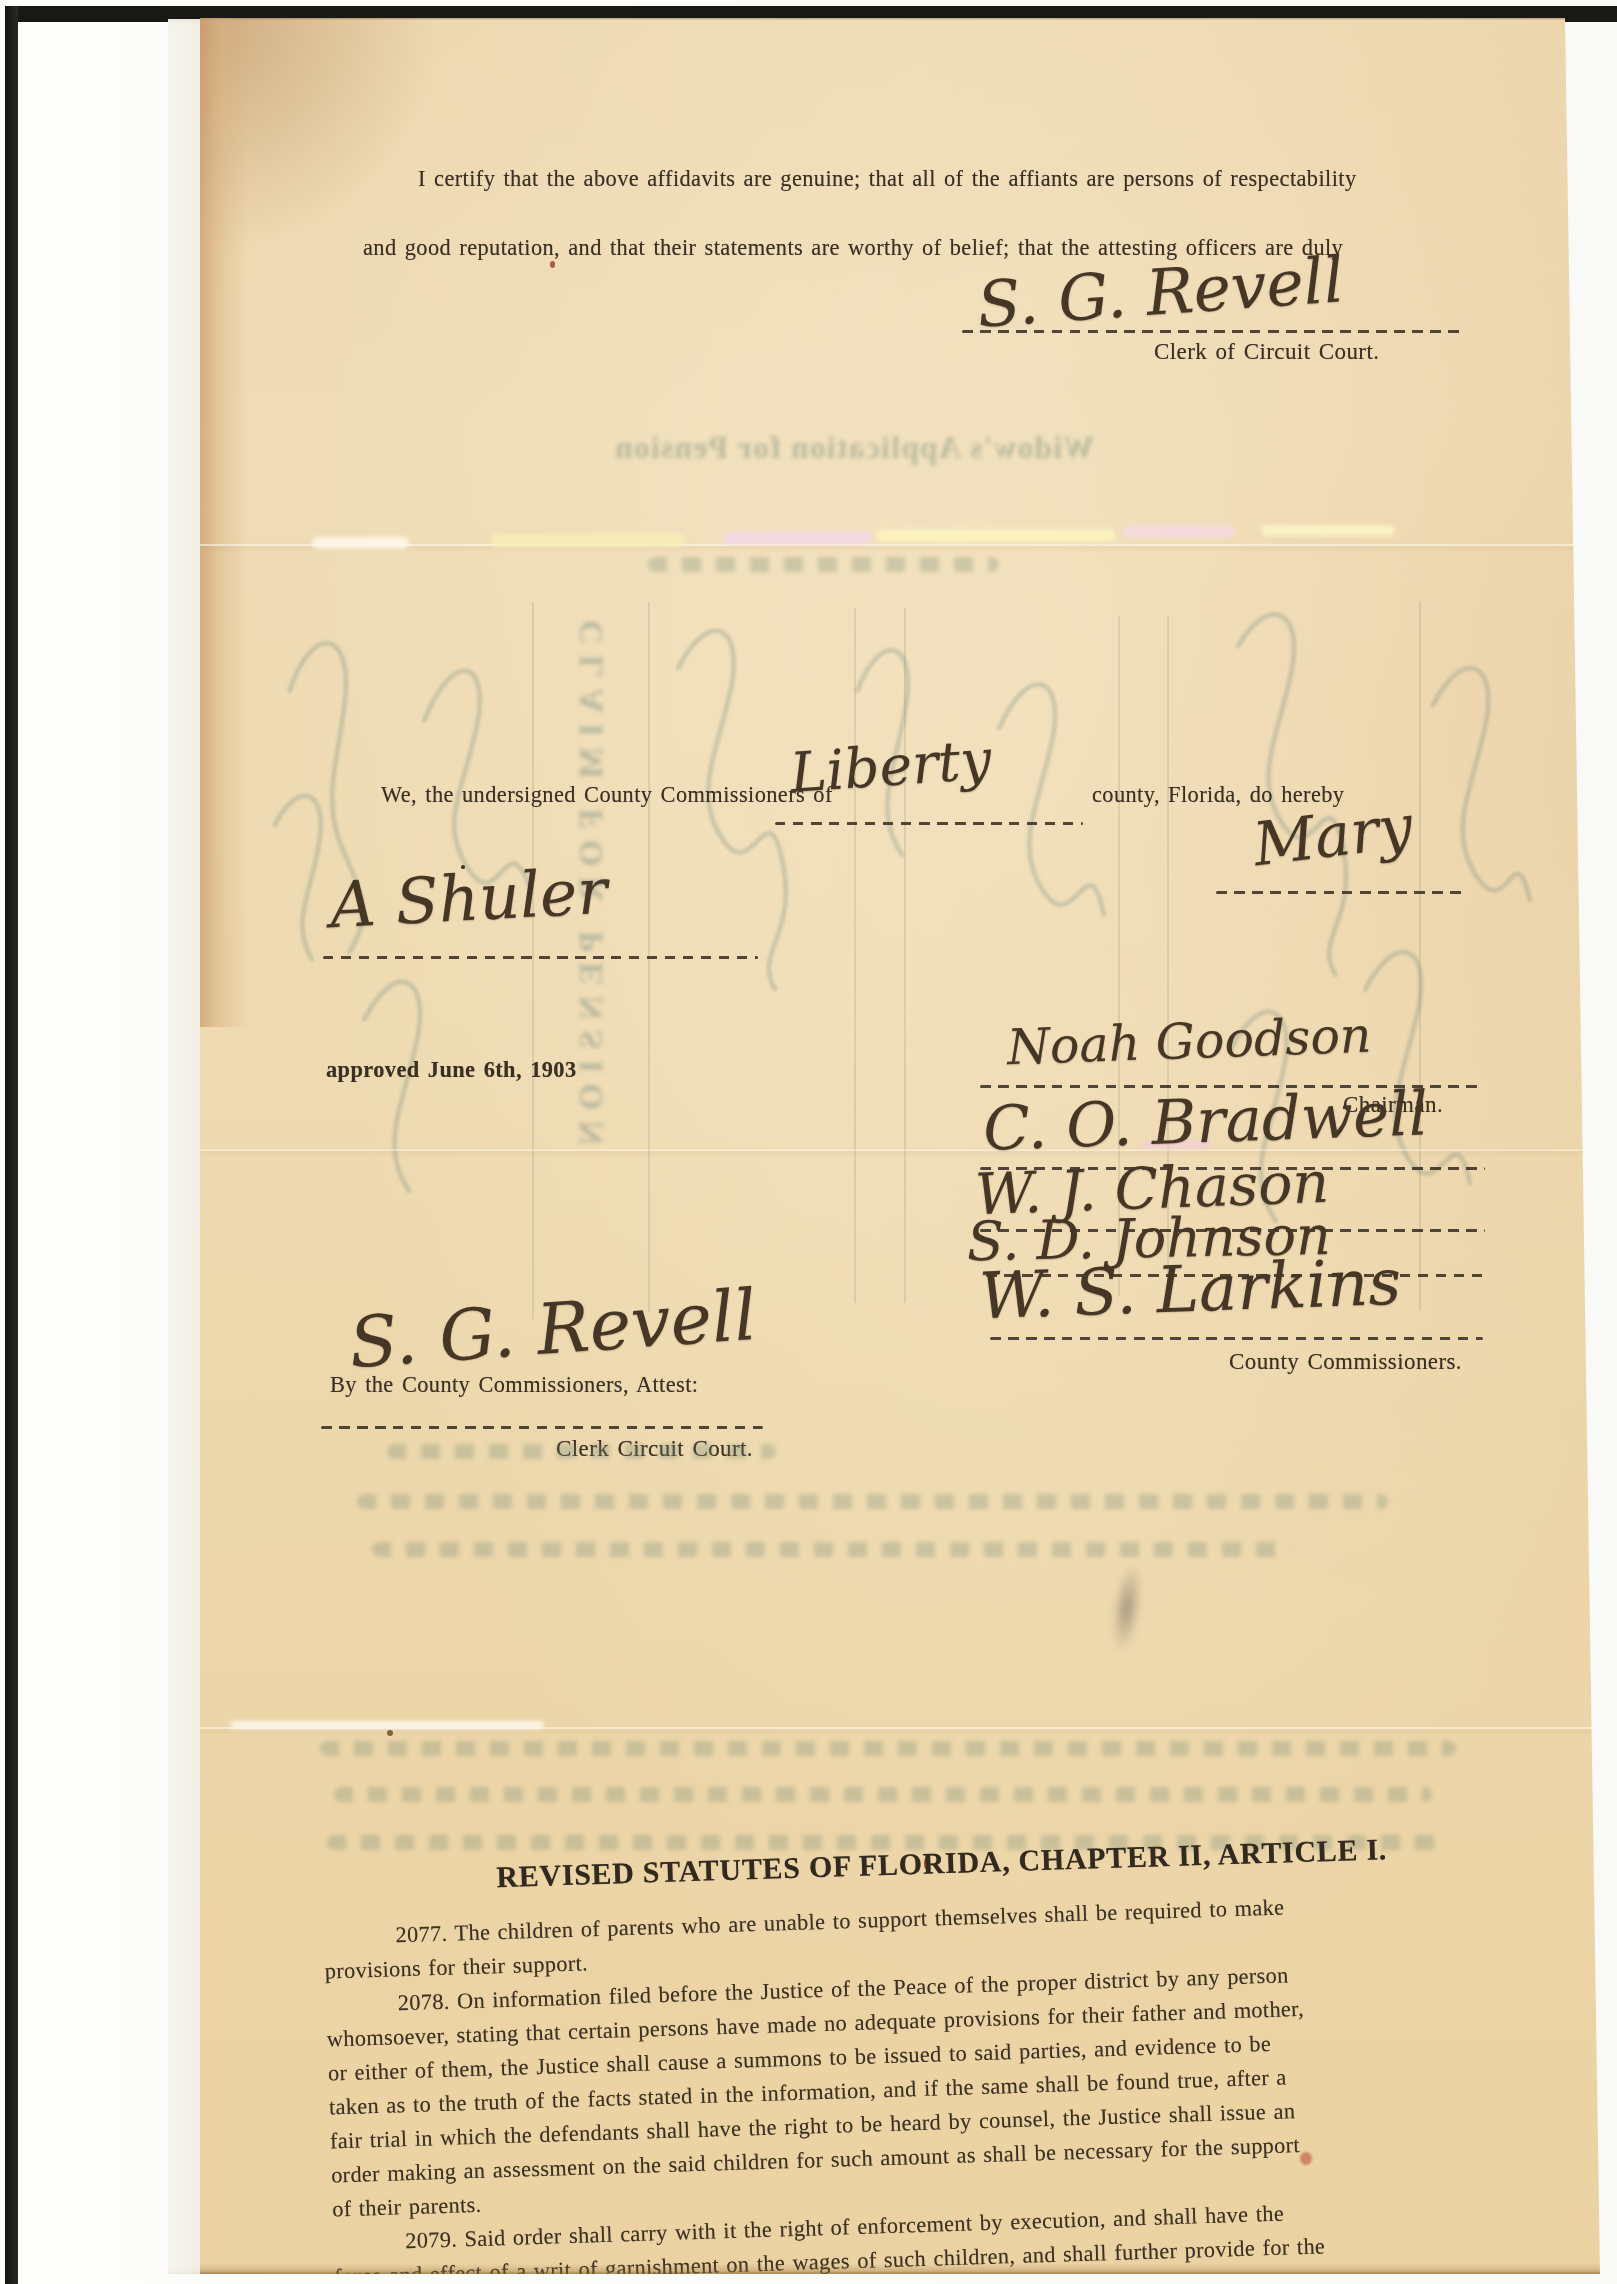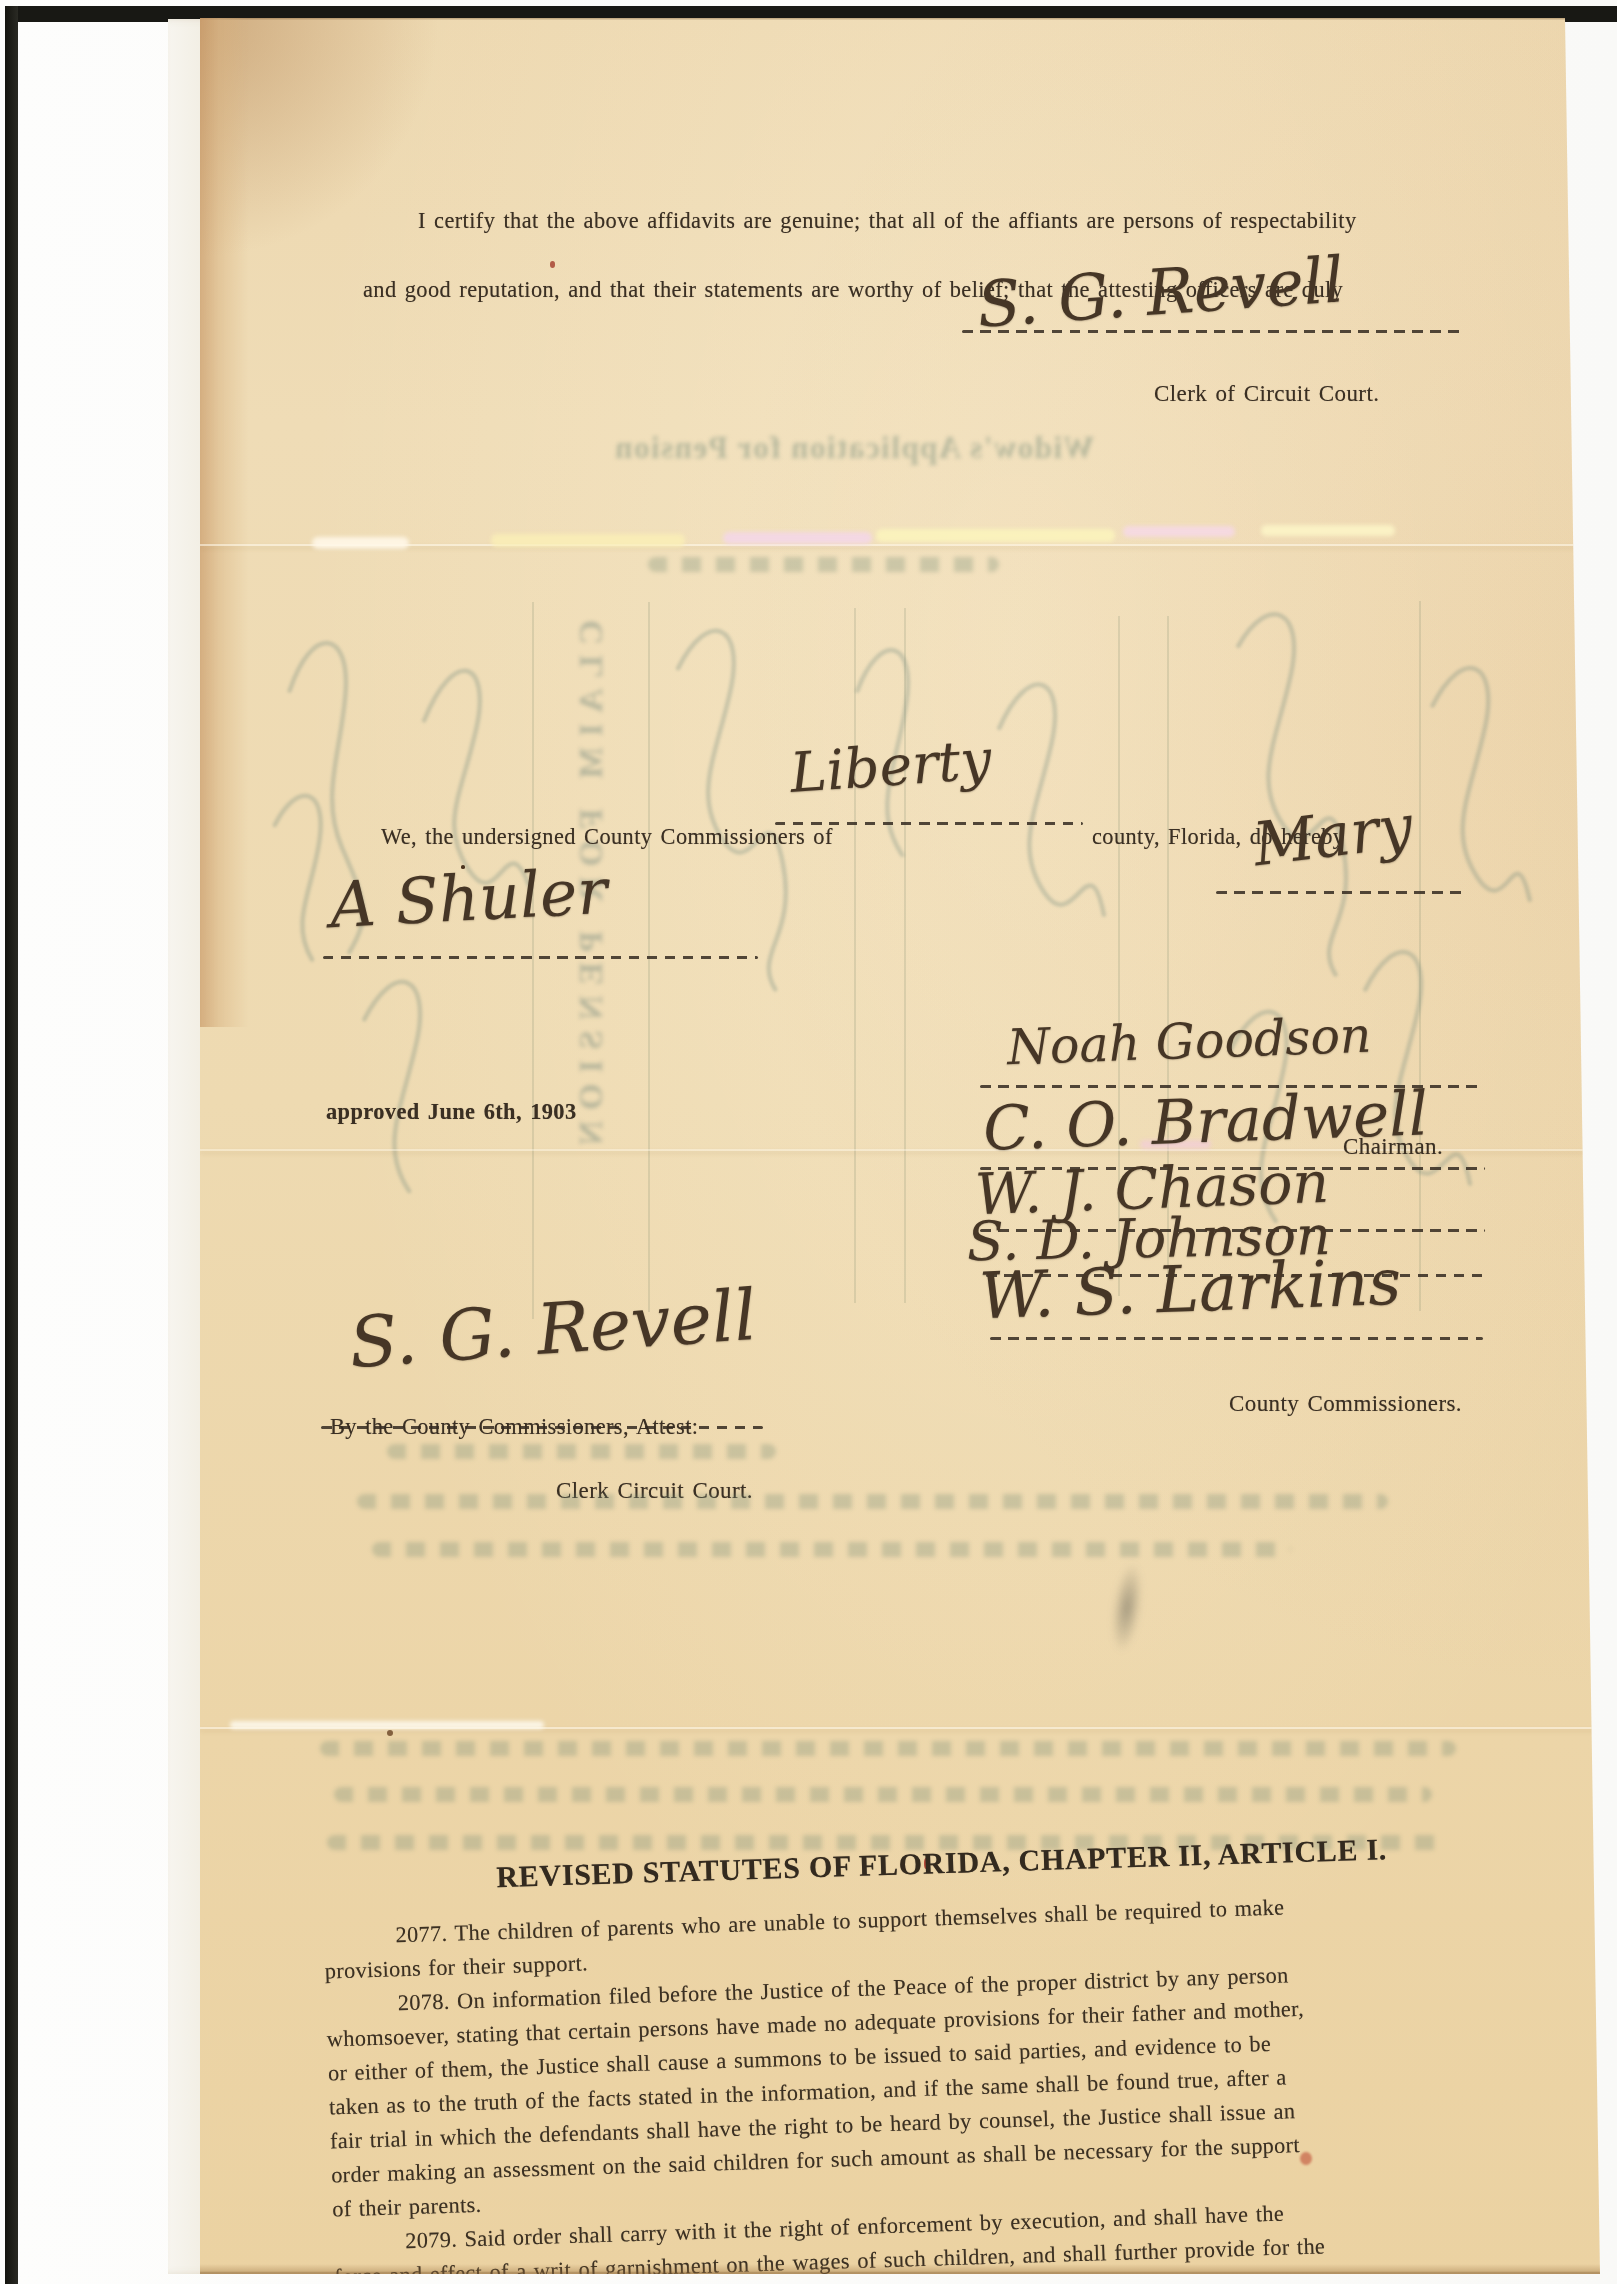--- a/index.html
+++ b/index.html
@@ -32,21 +32,21 @@
     background:linear-gradient(90deg,rgba(198,150,100,.65) 0,rgba(214,175,125,.45) 19.4px,rgba(214,175,125,0) 48px);
     filter:blur(0.7px);
   }
   .doc-bottom-edge{
     position:absolute;left:0;bottom:0;width:100%;height:10.5px;
     background:linear-gradient(180deg,rgba(150,110,60,0),rgba(150,110,60,.45));
   }
   
   .pt{
     position:absolute;color:#3a2f23;font-size:22.4px;letter-spacing:0.4px;word-spacing:2.2px;
-    white-space:nowrap;text-shadow:0 0 0.7px rgba(58,47,35,.45);margin-top:42px;
+    white-space:nowrap;text-shadow:0 0 0.7px rgba(58,47,35,.45);
   }
   .small-label{font-size:23px;}
   
   .hand{
     position:absolute;font-style:italic;color:#463626;white-space:nowrap;
     text-shadow:0 0.7px 1.5px rgba(70,54,38,.35);
     font-family:"DejaVu Serif","Liberation Serif",serif;
   }
   
   .dash{

